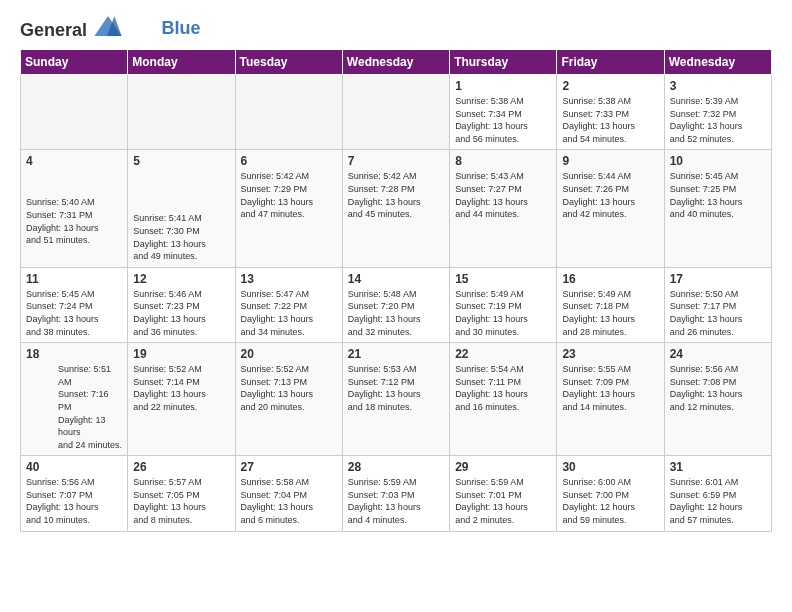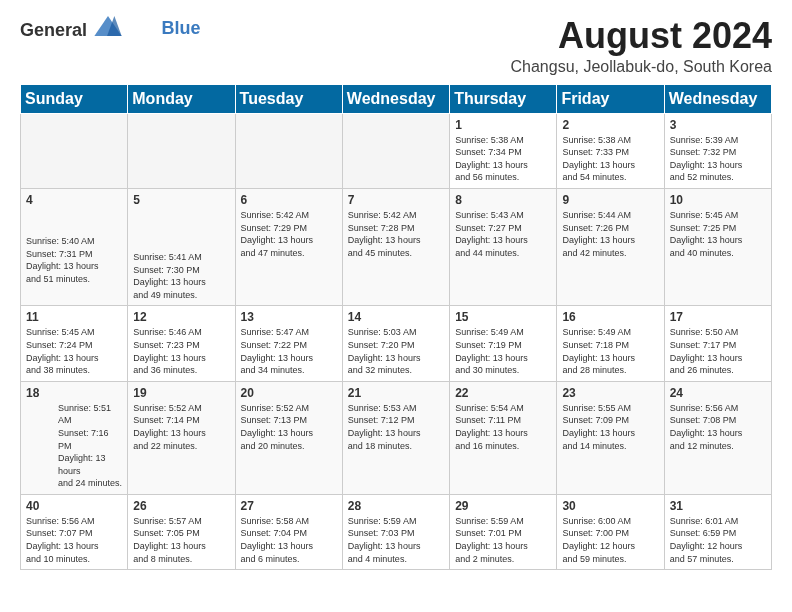--- a/index.html
+++ b/index.html
@@ -50,23 +50,23 @@
       font-size: 16px;
       color: #444;
       margin-top: 2px;
     }
     .calendar {
       width: 100%;
       border-collapse: collapse;
       margin-top: 4px;
     }
     .calendar th {
-      background: #0369a1;
+      background: #701a75;
       color: #fff;
-      font-size: 16px;
+      font-size: 12px;
       font-weight: bold;
       padding: 5px 4px;
       text-align: left;
       border: 1px solid #fff;
     }
     .calendar td {
       vertical-align: top;
       border: 1px solid #ccc;
       padding: 4px 5px;
       font-size: 9.5px;
@@ -101,24 +101,20 @@
   <div class="logo">
     <div>
       <span class="logo-text-general">General</span>
       <svg class="logo-icon" viewBox="0 0 30 22">
         <polygon points="15,0 30,22 0,22" fill="#3a7abf" opacity="0.85"></polygon>
         <polygon points="22,0 30,22 14,22" fill="#1a5a9f" opacity="0.7"></polygon>
       </svg>
     </div>
     <span class="logo-text-blue">Blue</span>
   </div>
-  <div class="title-area">
-    <div class="month-year">August 2024</div>
-    <div class="location">Changsu, Jeollabuk-do, South Korea</div>
-  </div>
 </div>
 
 <table class="calendar">
   <thead>
     <tr>
     <th>Sunday</th>
         <th>Monday</th>
         <th>Tuesday</th>
         <th>Wednesday</th>
         <th>Thursday</th>
@@ -222,21 +218,21 @@
         </td>
         <td>
           <span class="day-number">13</span>
           <div class="day-info" style="white-space: pre-line;">Sunrise: 5:47 AM
 Sunset: 7:22 PM
 Daylight: 13 hours
 and 34 minutes.</div>
         </td>
         <td>
           <span class="day-number">14</span>
-          <div class="day-info" style="white-space: pre-line;">Sunrise: 5:03 AM
+          <div class="day-info" style="white-space: pre-line;">Sunrise: 5:48 AM
 Sunset: 7:20 PM
 Daylight: 13 hours
 and 32 minutes.</div>
         </td>
         <td>
           <span class="day-number">15</span>
           <div class="day-info" style="white-space: pre-line;">Sunrise: 5:49 AM
 Sunset: 7:19 PM
 Daylight: 13 hours
 and 30 minutes.</div>

